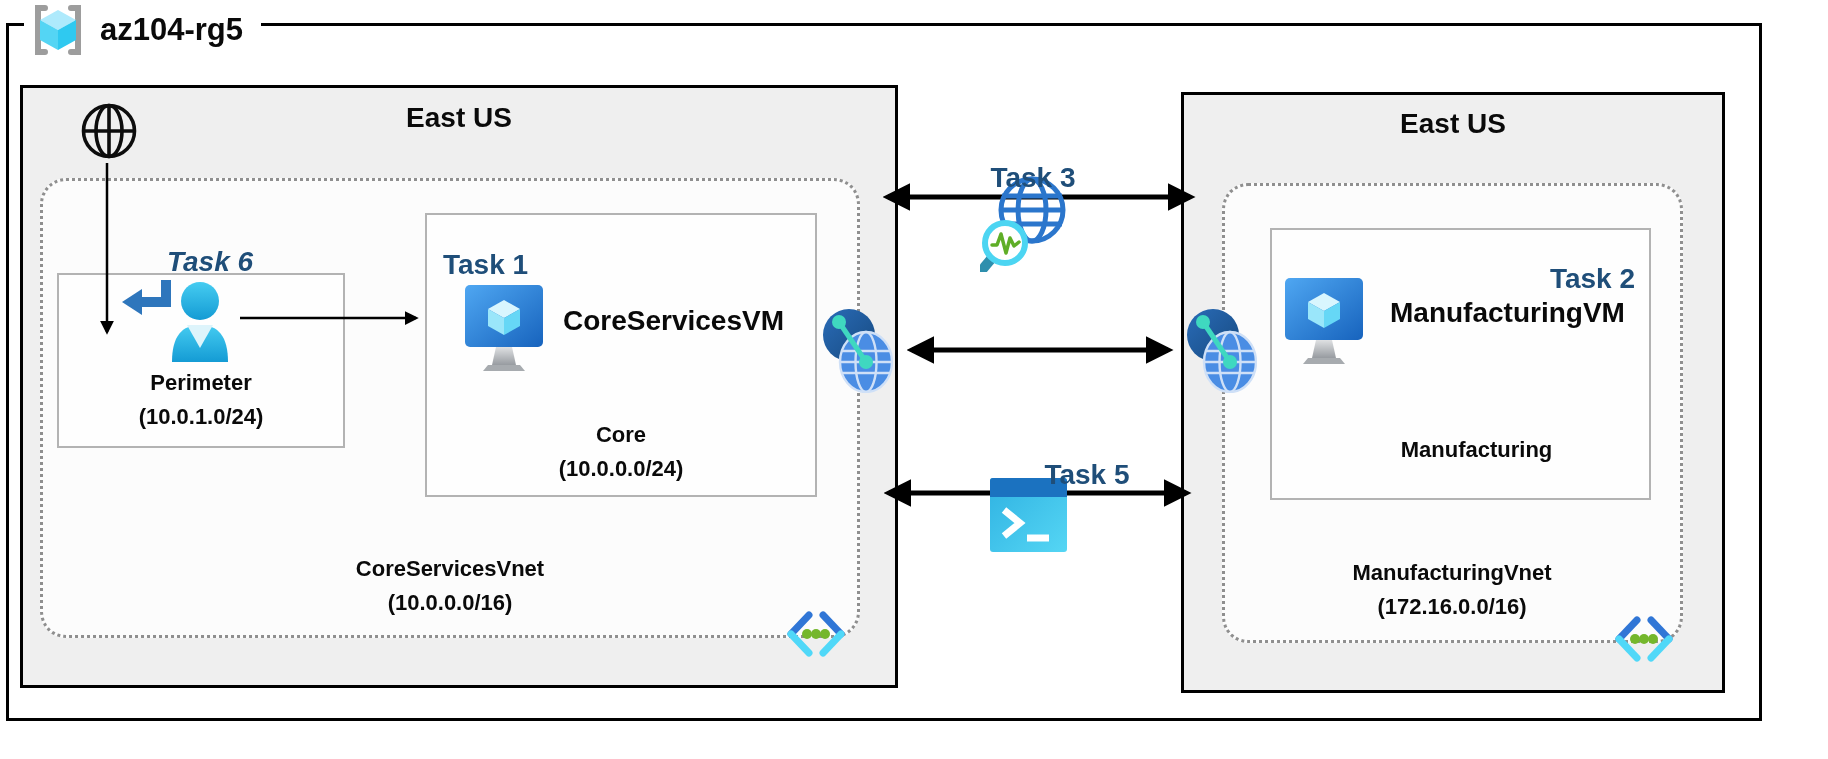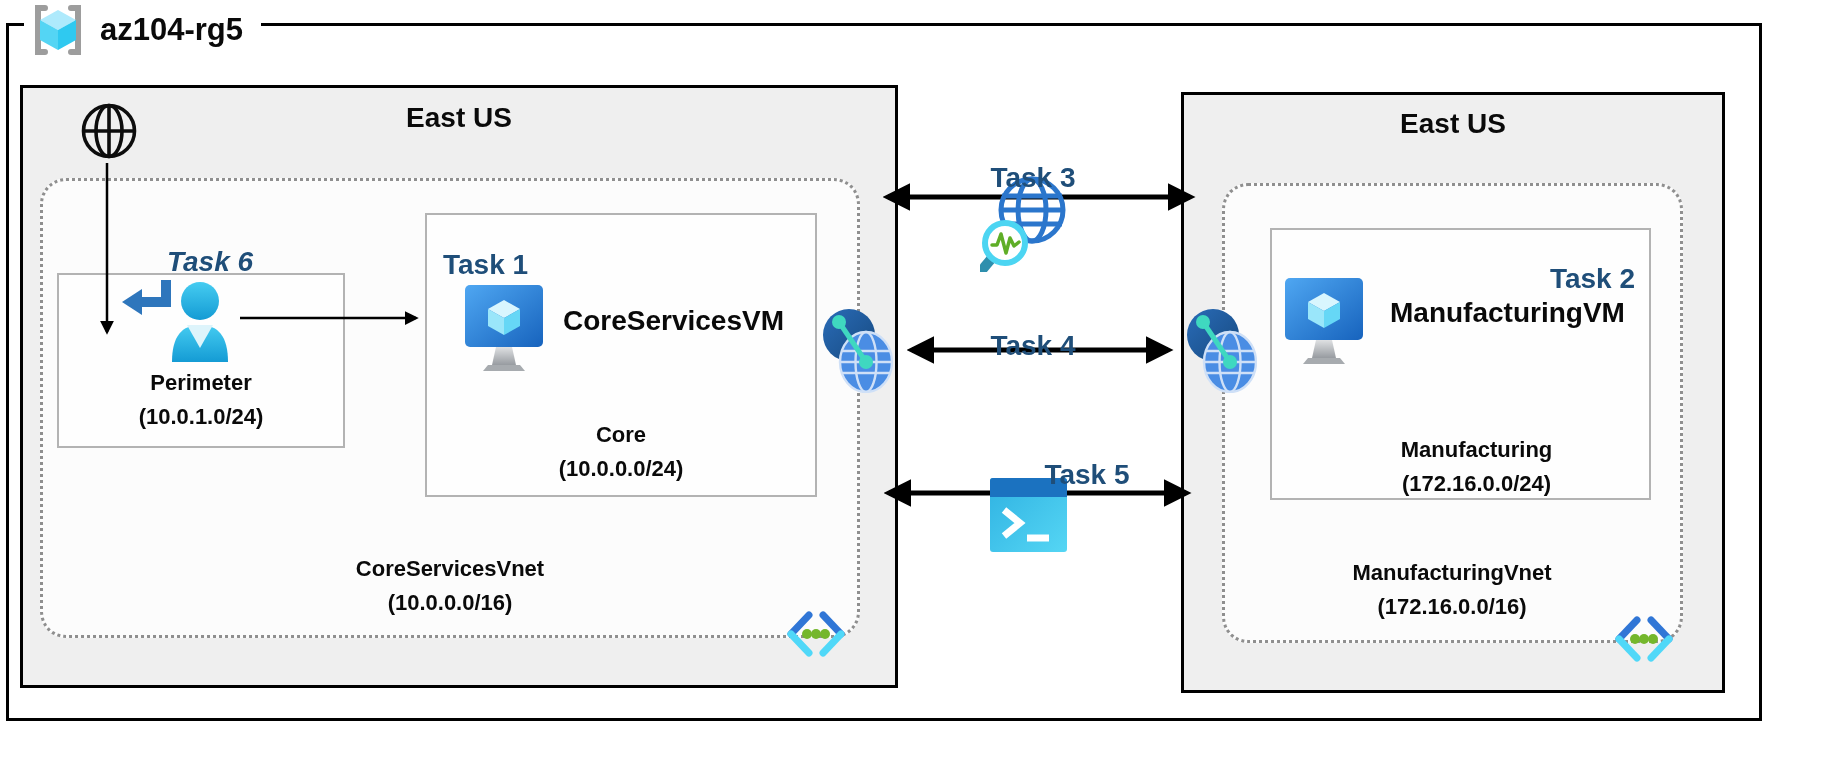--- a/index.html
+++ b/index.html
@@ -241,37 +241,35 @@
       <circle cx="21" cy="24" r="5" fill="#74b72c"></circle>
       <circle cx="30" cy="24" r="5" fill="#74b72c"></circle>
       <circle cx="39" cy="24" r="5" fill="#74b72c"></circle>
     </svg>
   </div>
 
   <div class="abs task" id="task6">Task 6</div>
   <div class="abs task" id="task1">Task 1</div>
   <div class="abs task" id="task2">Task 2</div>
   <div class="abs task" id="task3">Task 3</div>
-  <div class="abs task" id="task4">Task 4</div>
   <div class="abs task" id="task5">Task 5</div>
 
   <div class="abs vm-label" id="corevm-label">CoreServicesVM</div>
   <div class="abs vm-label" id="manvm-label">ManufacturingVM</div>
 
   <div class="abs name-label" id="perimeter-label">
     <span style="display:block">Perimeter</span>
     <span style="display:block">(10.0.1.0/24)</span>
   </div>
   <div class="abs name-label" id="core-label">
     <span style="display:block">Core</span>
     <span style="display:block">(10.0.0.0/24)</span>
   </div>
   <div class="abs name-label" id="manufacturing-label">
     <span style="display:block">Manufacturing</span>
-    <span style="display:block">(172.16.0.0/24)</span>
   </div>
 
   <div class="abs name-label" id="vnetleft-label">
     <span style="display:block">CoreServicesVnet</span>
     <span style="display:block">(10.0.0.0/16)</span>
   </div>
   <div class="abs name-label" id="vnetright-label">
     <span style="display:block">ManufacturingVnet</span>
     <span style="display:block">(172.16.0.0/16)</span>
   </div>

